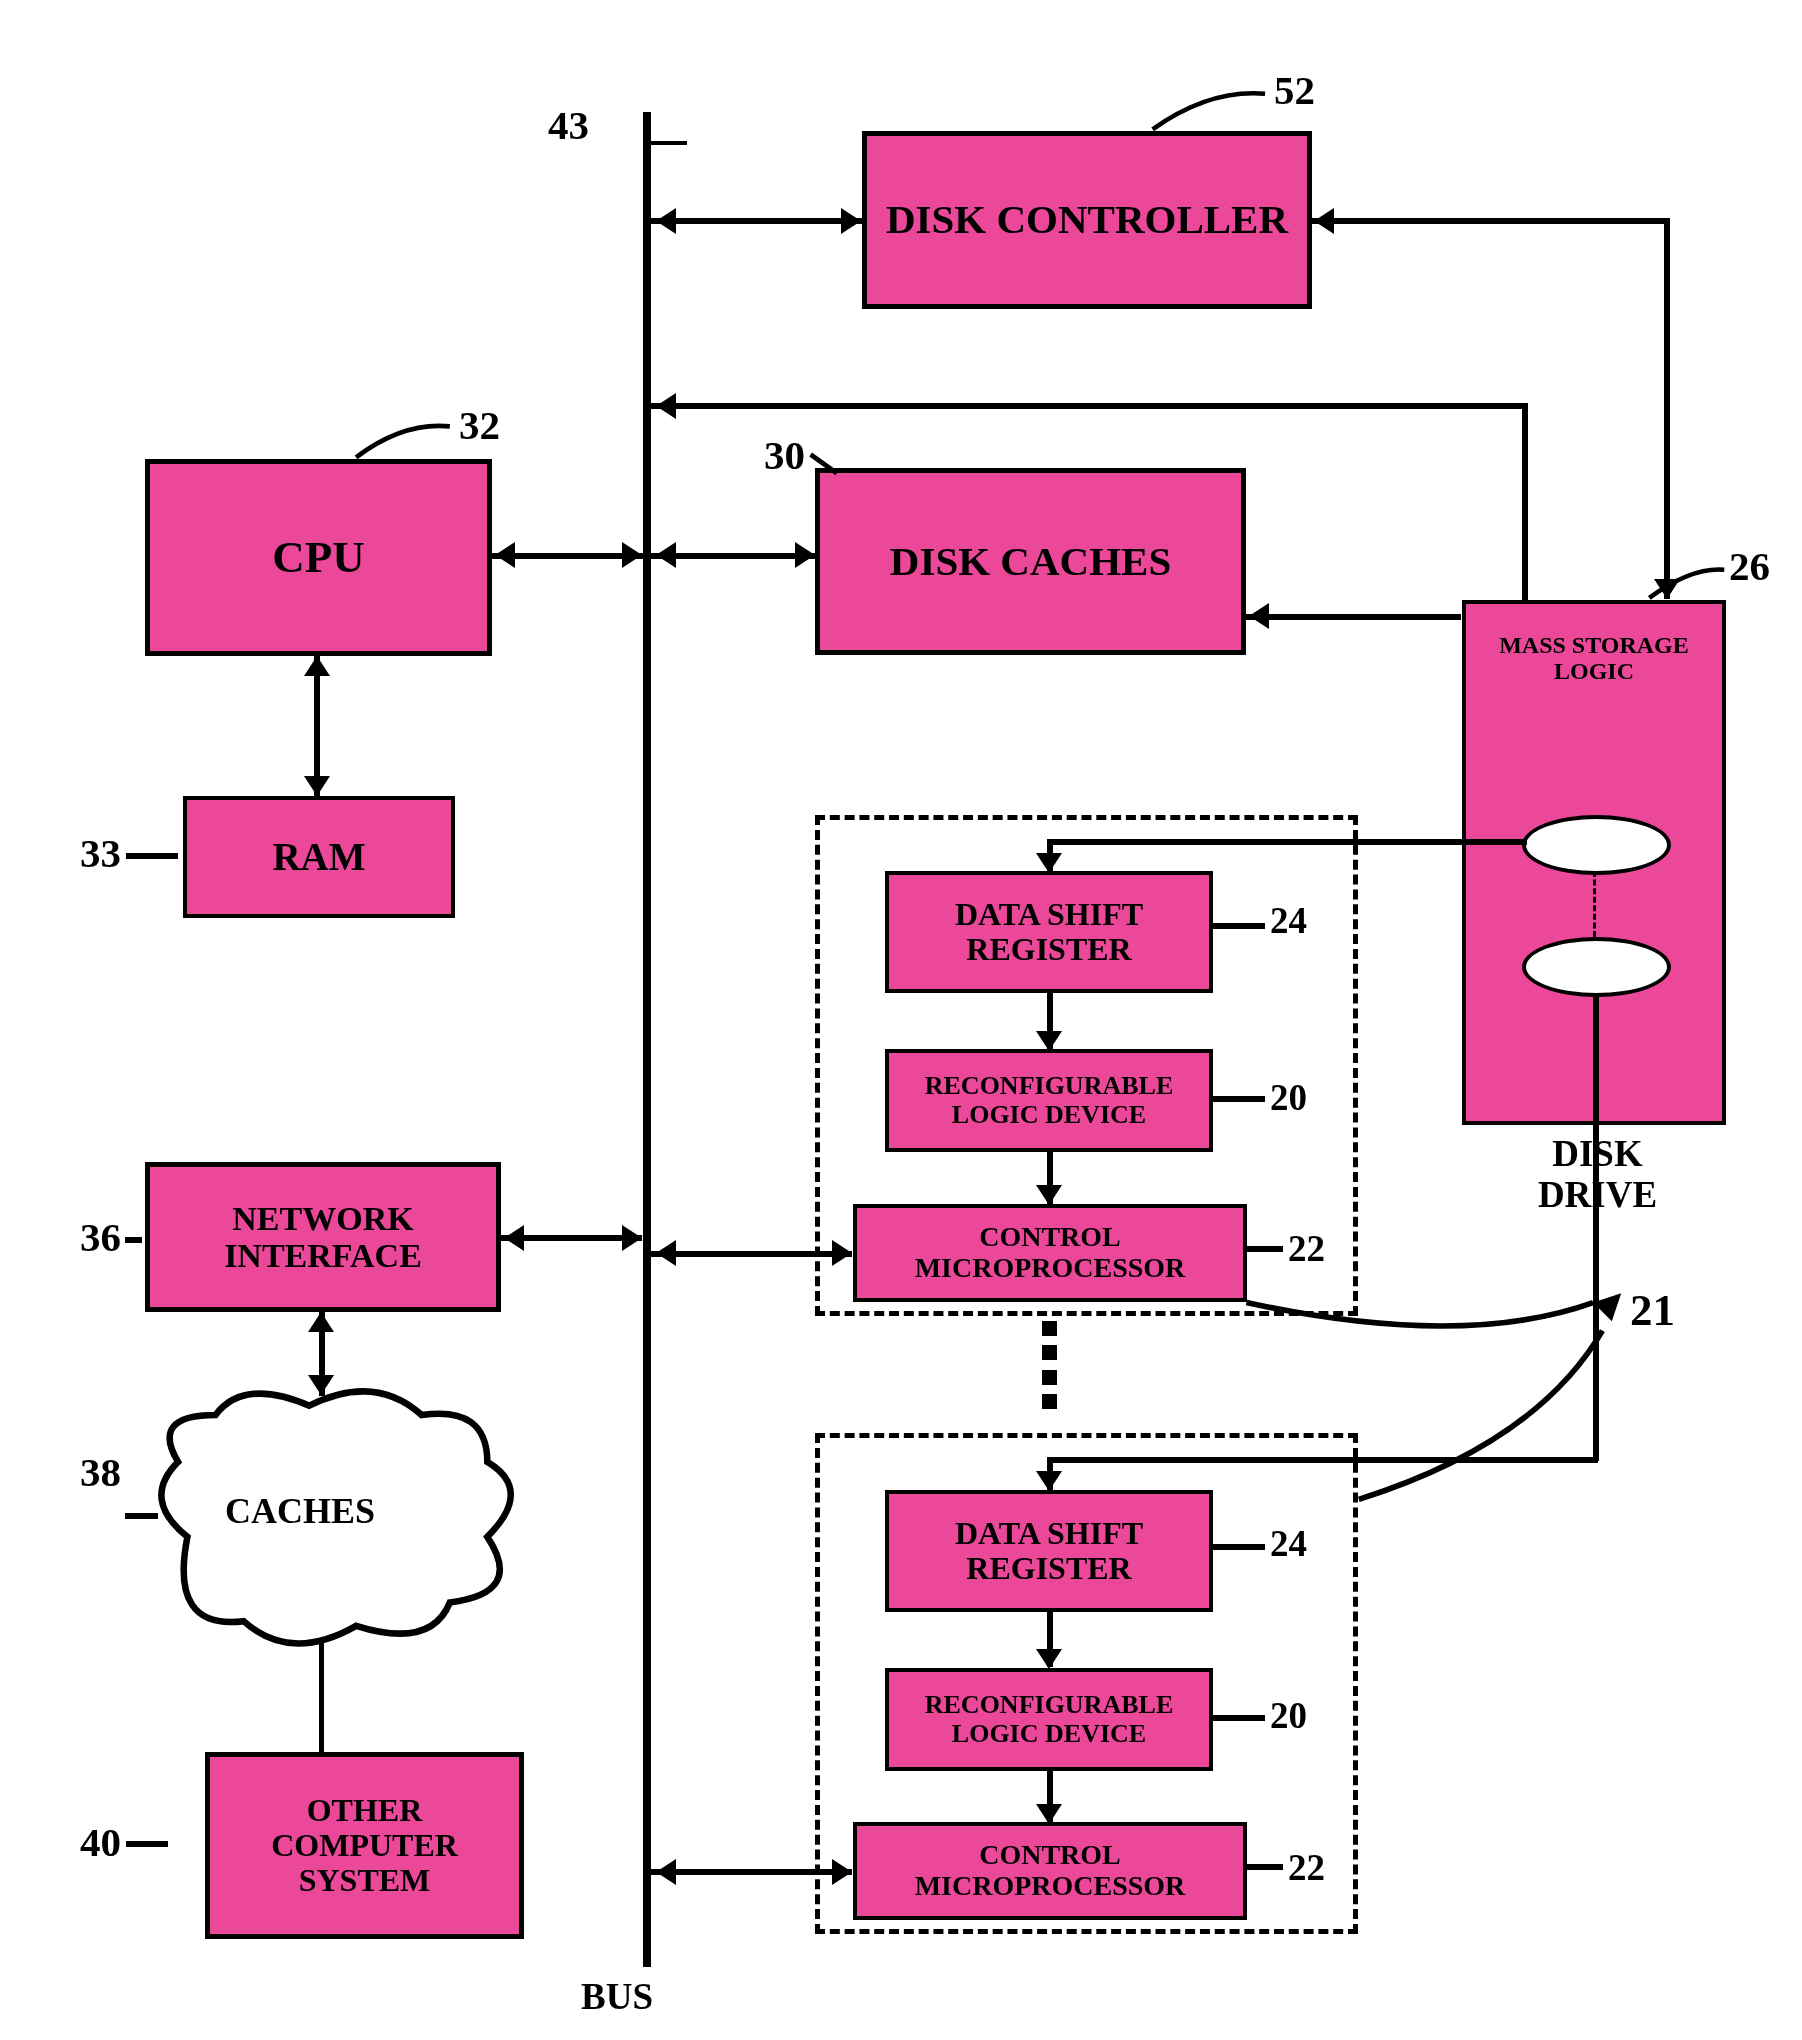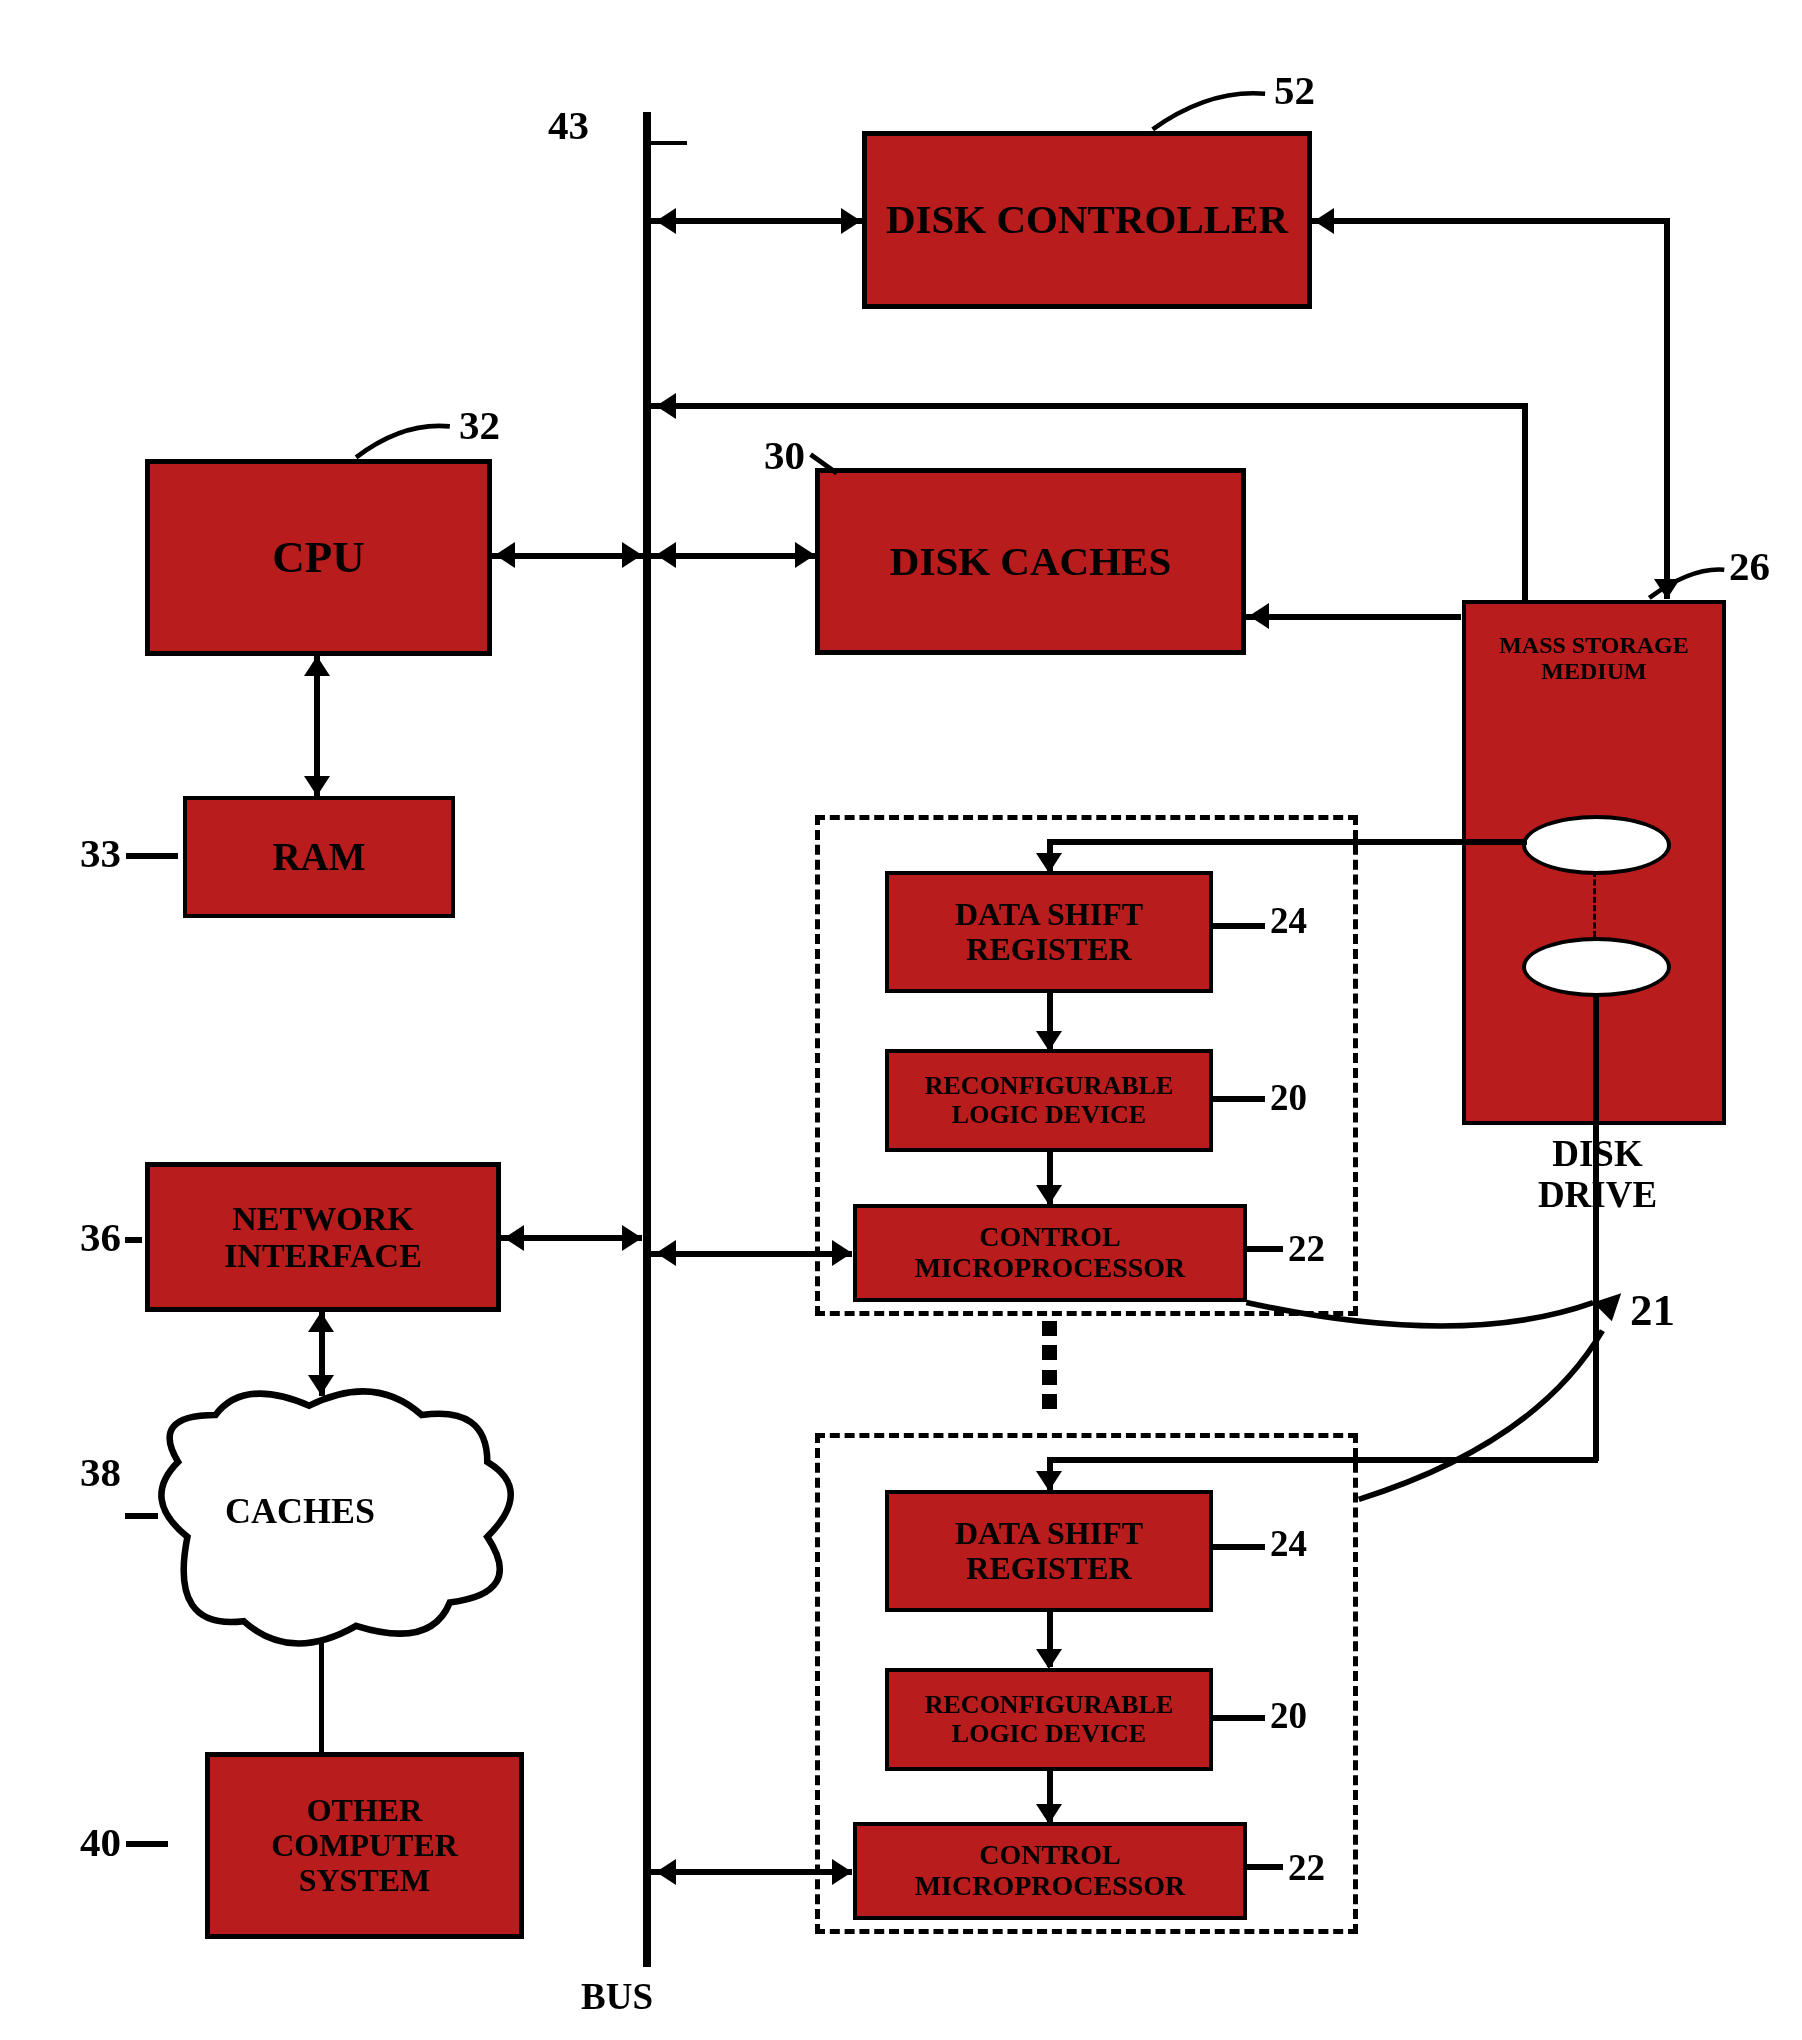--- a/index.html
+++ b/index.html
@@ -10,21 +10,21 @@
   }
   .canvas {
     position: relative;
     width: 1803px;
     height: 2041px;
     background: #fff;
   }
   .box {
     position: absolute;
     border: 5.6px solid #000;
-    background: #b91c1c;
+    background: #ec4899;
     display: flex;
     align-items: center;
     justify-content: center;
     text-align: center;
     font-weight: bold;
     line-height: 1.1;
     padding: 7px;
     box-sizing: border-box;
   }
   .label {
@@ -133,21 +133,21 @@
 
   <div class="hline" style="left:650px; top:553px; width:165px;"></div>
   <div class="arrowhead-l" style="left:656px; top:542px;"></div>
   <div class="arrowhead-r" style="left:795px; top:542px;"></div>
 
   <div class="hline" style="left:650px; top:403px; width:877px;"></div>
   <div class="arrowhead-l" style="left:656px; top:393px;"></div>
   <div class="vline" style="left:1522px; top:403px; height:197px;"></div>
 
   <div class="box" style="left:1462px; top:600px; width:264px; height:525px; font-size:24px; border-width:4.7px; align-items:flex-start; padding-top:28px;">
-    <span style="max-width:225px;">MASS STORAGE MEDIUM</span>
+    <span style="max-width:225px;">MASS STORAGE LOGIC</span>
   </div>
   <svg class="overlay" width="1803" height="2041" viewBox="0 0 1924 2178">
     <path d="M 1760 638 Q 1805 605 1840 608" stroke="#000" stroke-width="5" fill="none"></path>
   </svg>
   <div class="label" style="left:1729px; top:542px; font-size:41px;">26</div>
   <div class="label" style="left:1513px; top:1134px; font-size:37px; text-align:center; width:169px; white-space:normal; line-height:1.1;">DISK DRIVE</div>
 
   <div class="platter" style="left:1522px; top:815px; width:141px; height:52px;"></div>
   <div class="platter" style="left:1522px; top:937px; width:141px; height:52px;"></div>
   <div class="dotted-v" style="left:1593px; top:871px; height:66px; border-left:3.7px dashed #000;"></div>

